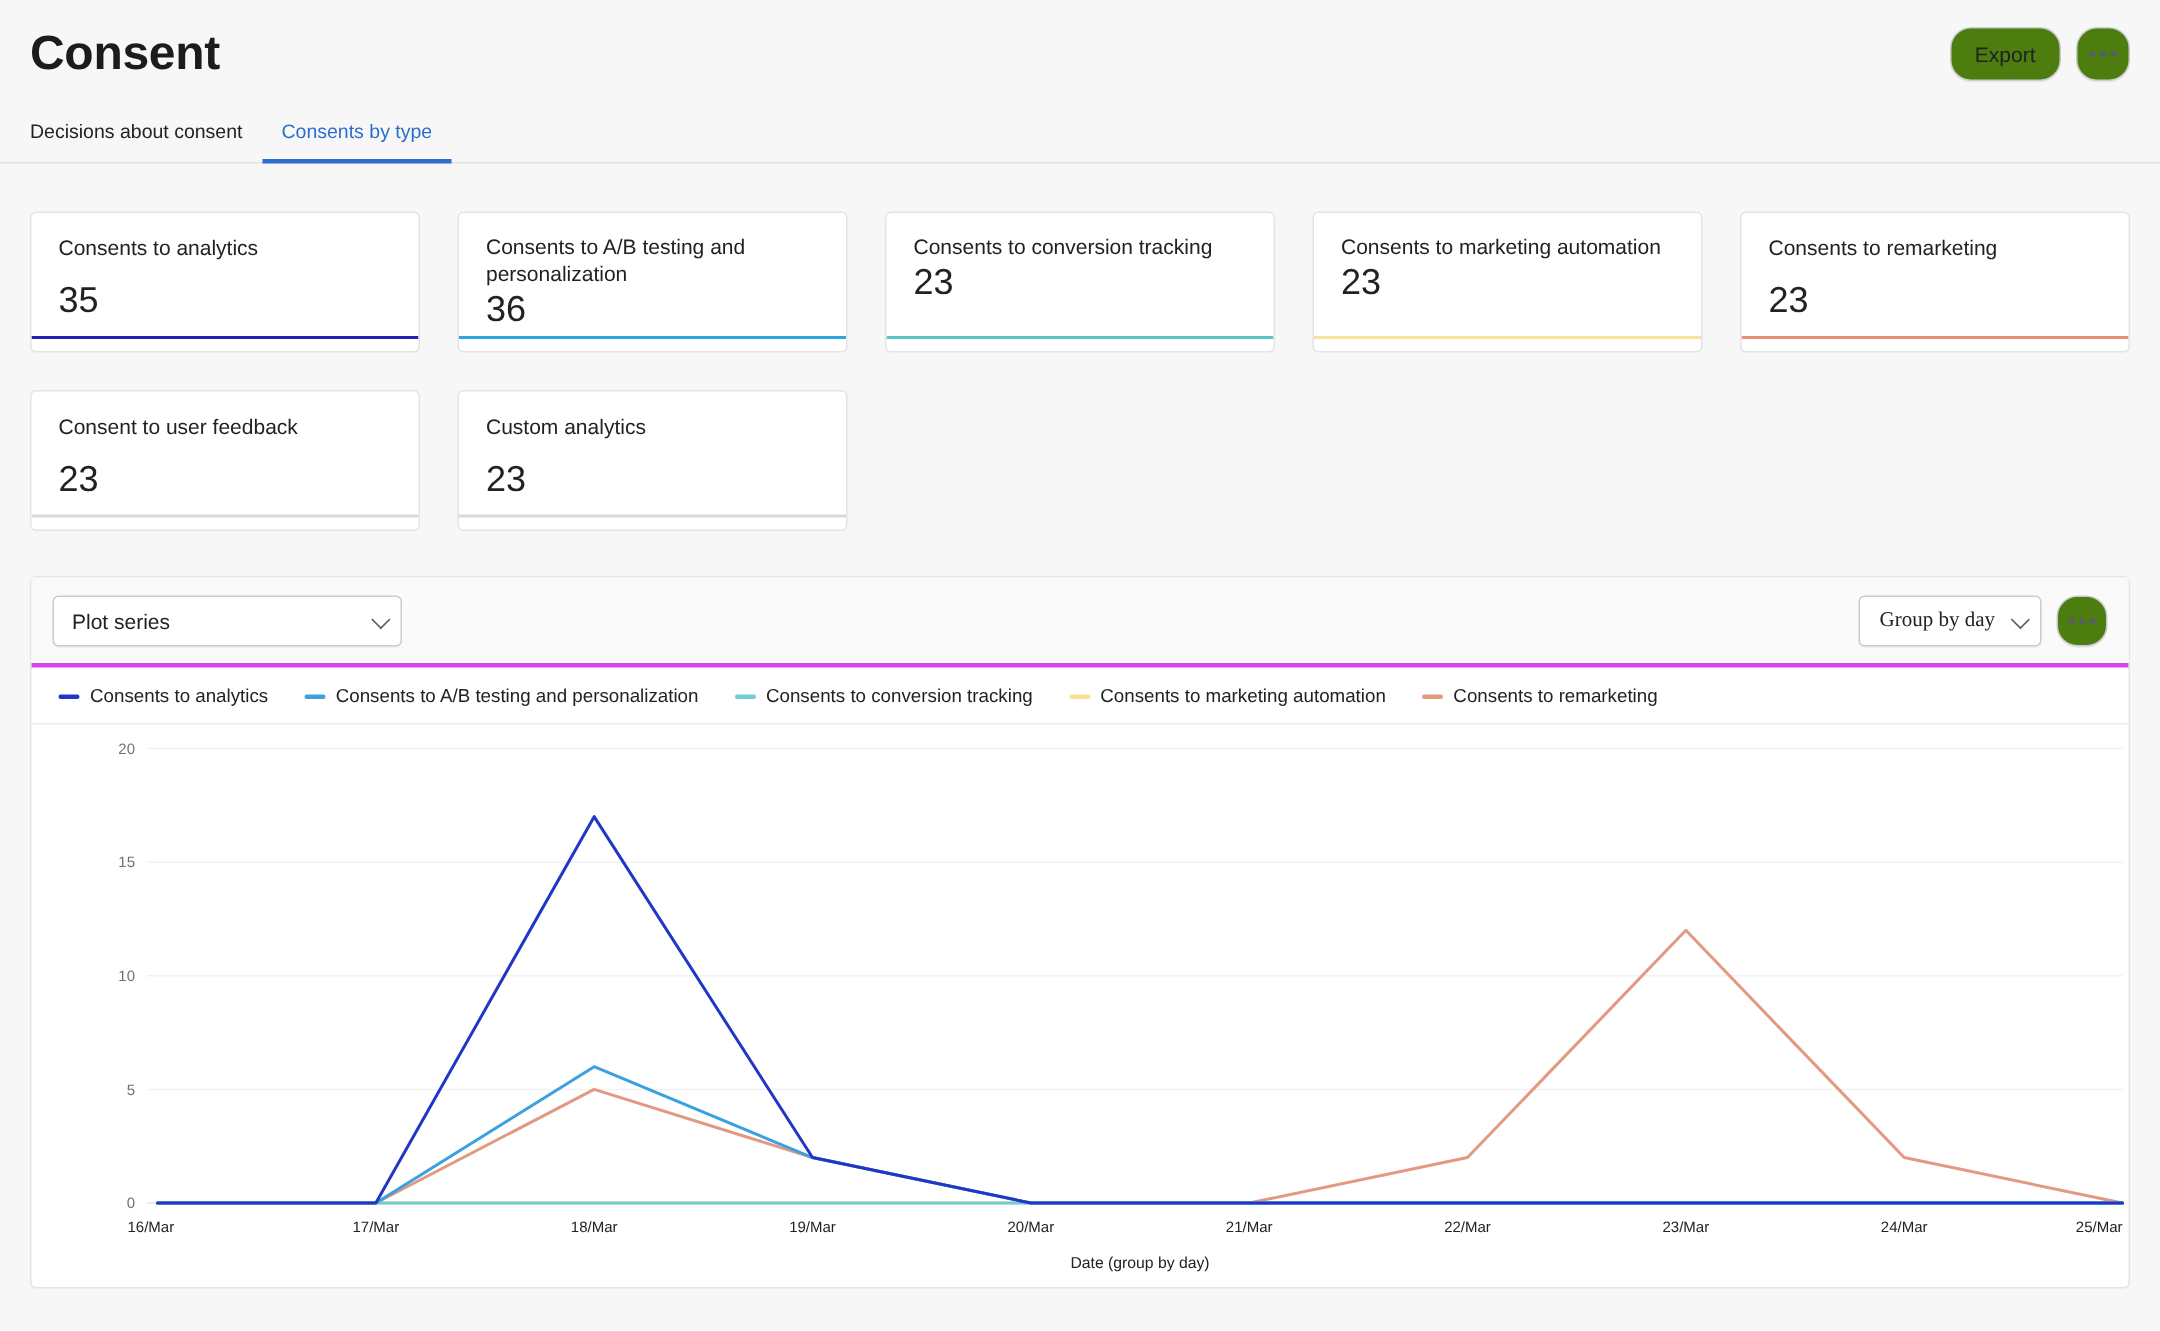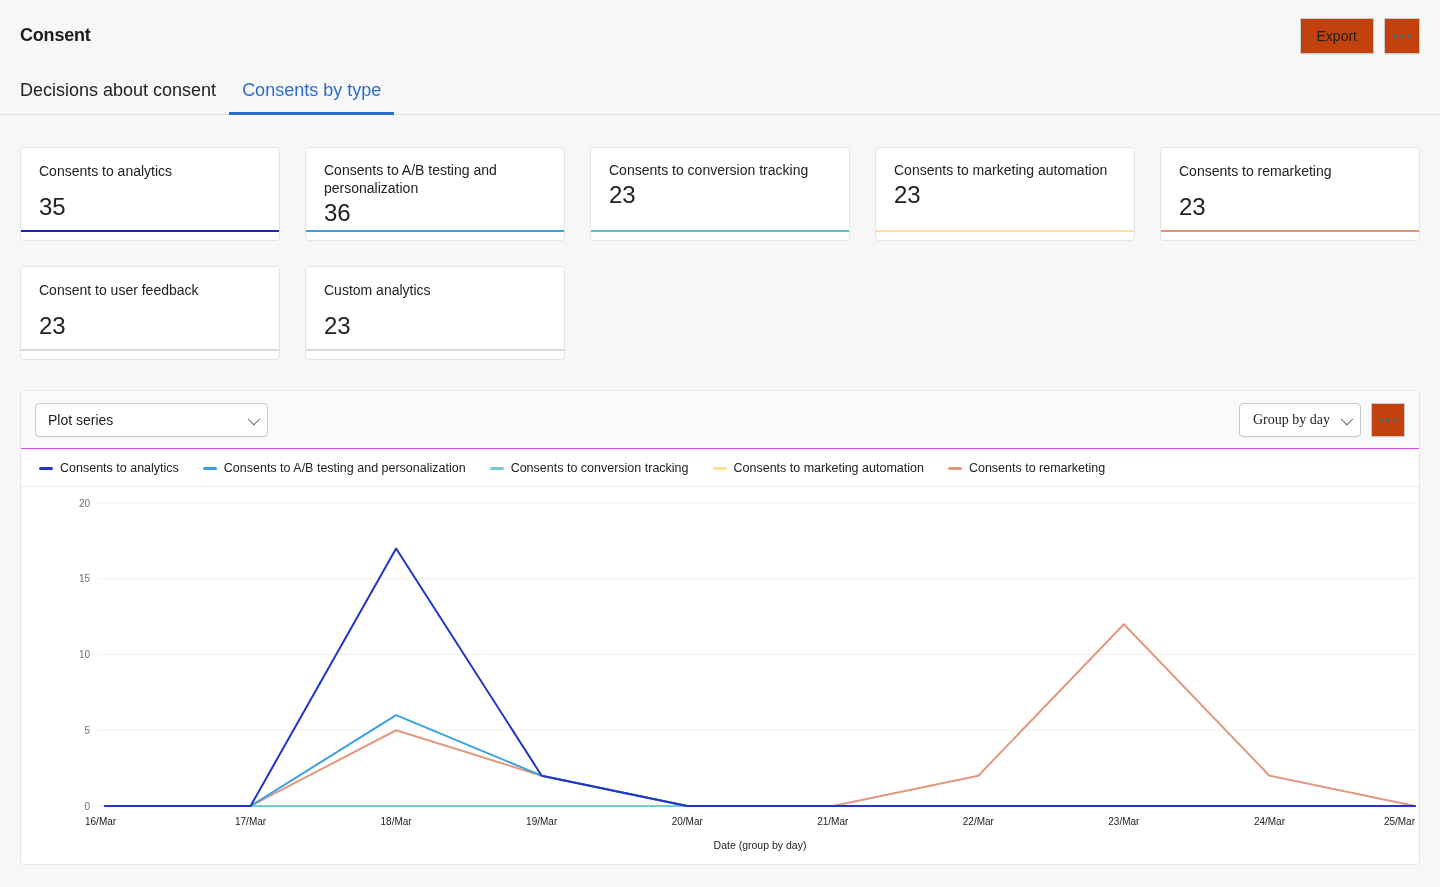--- a/index.html
+++ b/index.html
@@ -14,32 +14,32 @@
   }
 
   
   #header {
     display: flex;
     align-items: flex-start;
     justify-content: space-between;
     padding: 18px 20px 0 20px;
   }
   #page-title {
-    font-size: 18px;
+    font-size: 32px;
     font-weight: bold;
     letter-spacing: -0.2px;
     line-height: 34px;
     margin: 0;
     color: #1a1c1d;
   }
   #header-actions { display: flex; gap: 10px; align-items: center; }
   .btn {
-    background: #c2410c;
+    background: #4d7c0f;
     border: 1px solid #c9cccf;
-    border-radius: 0;
+    border-radius: 14px;
     font-family: "Liberation Sans", sans-serif;
     font-size: 14px;
     color: #202223;
     height: 36px;
     padding: 0 16px;
     cursor: pointer;
     box-shadow: 0 1px 0 rgba(0,0,0,0.05);
     display: inline-flex;
     align-items: center;
     justify-content: center;
@@ -57,21 +57,21 @@
   }
 
   
   #tabs-wrap {
     padding: 0 20px;
     margin-top: 22px;
     border-bottom: 1px solid #e1e3e5;
   }
   #tabs { display: flex; gap: 0; }
   .tab {
-    font-size: 18px;
+    font-size: 13px;
     color: #202223;
     padding: 4px 13px 11px 13px;
     cursor: pointer;
     border-bottom: 3px solid transparent;
     margin-bottom: -1px;
     white-space: nowrap;
   }
   .tab:first-child { padding-left: 0; }
   .tab.active { color: #2c6ecb; border-bottom-color: #2c6ecb; font-weight: normal; }
 
@@ -119,21 +119,21 @@
     border: 1px solid #e3e4e5;
     border-radius: 4px;
     height: 475px;
     position: relative;
   }
   #chart-toolbar {
     display: flex;
     align-items: center;
     justify-content: space-between;
     padding: 12px 14px 11px 14px;
-    border-bottom: 1px solid #d946ef;
+    border-bottom: 3px solid #d946ef;
     background: #fafafa;
   }
   .select-box {
     position: relative;
     display: inline-flex;
     align-items: center;
     background: #ffffff;
     border: 1px solid #c9cccf;
     border-radius: 4px;
     height: 34px;

